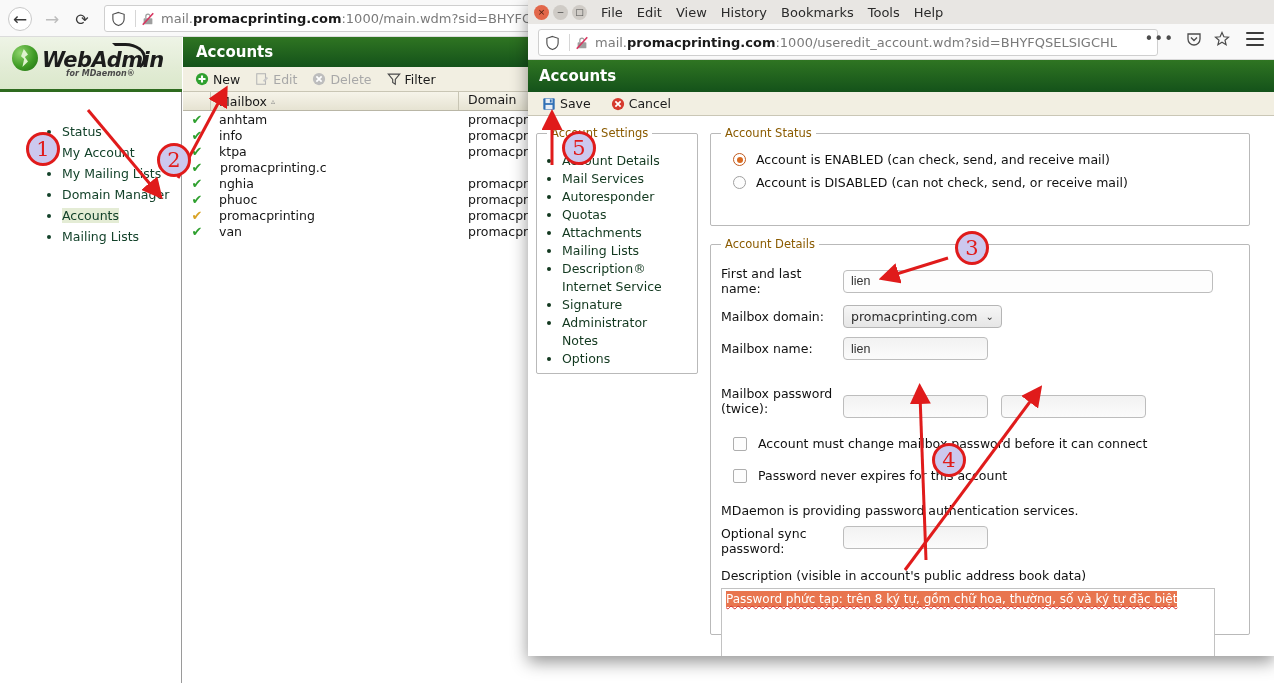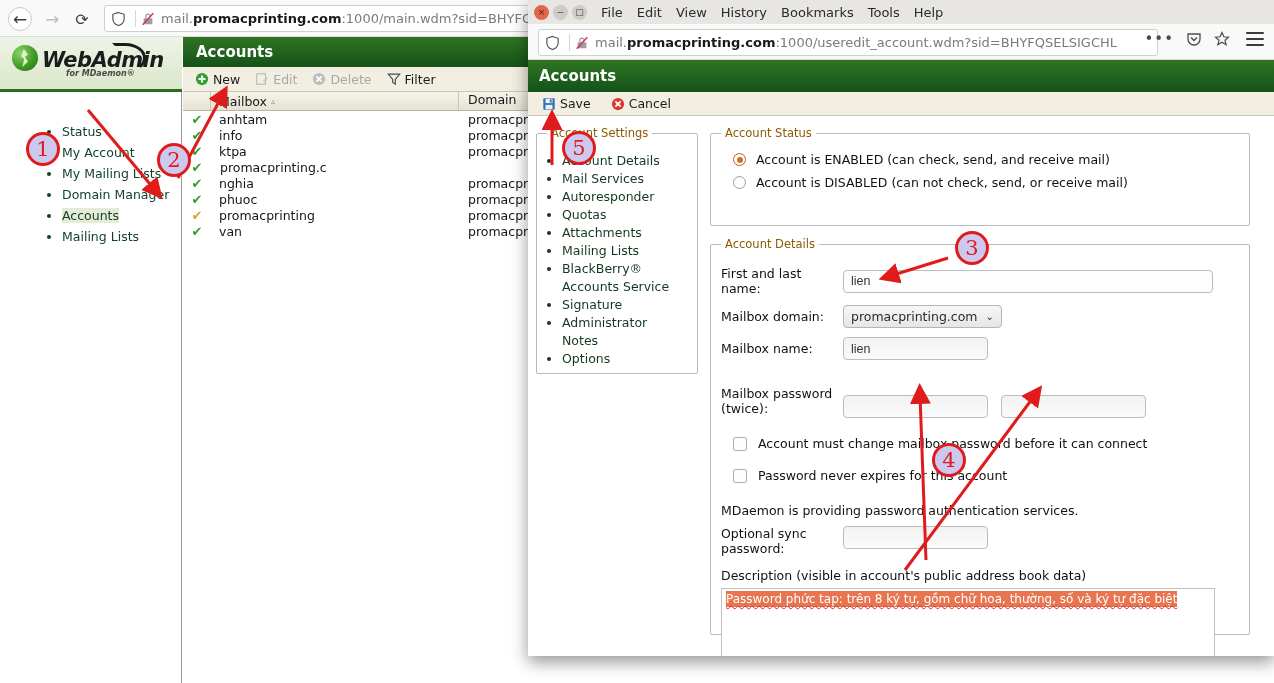--- a/index.html
+++ b/index.html
@@ -419,21 +419,21 @@
 
         <fieldset class="settings-box">
           <legend>Account Settings</legend>
           <ul>
             <li><span>Account Details</span></li>
             <li><span>Mail Services</span></li>
             <li><span>Autoresponder</span></li>
             <li><span>Quotas</span></li>
             <li><span>Attachments</span></li>
             <li><span>Mailing Lists</span></li>
-            <li><span>BlackBerry® Accounts Service</span></li>
+            <li><span>Description® Internet Service</span></li>
             <li><span>Signature</span></li>
             <li><span>Administrator Notes</span></li>
             <li><span>Options</span></li>
           </ul>
         </fieldset>
 
         <div class="right-col">
 
           <fieldset class="status-box">
             <legend>Account Status</legend>

